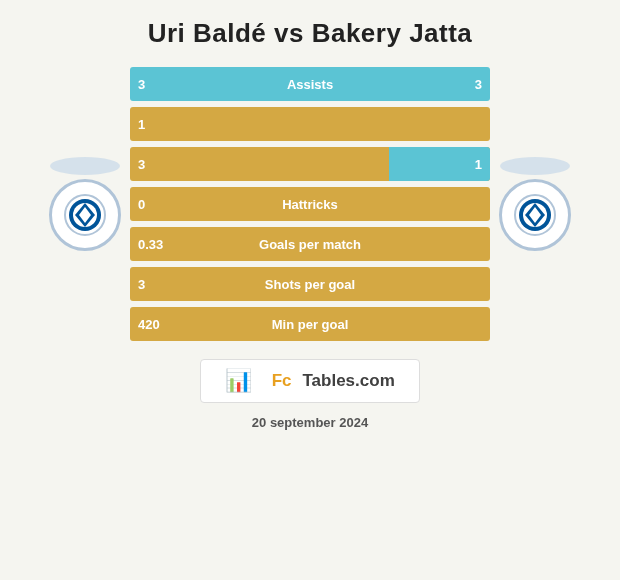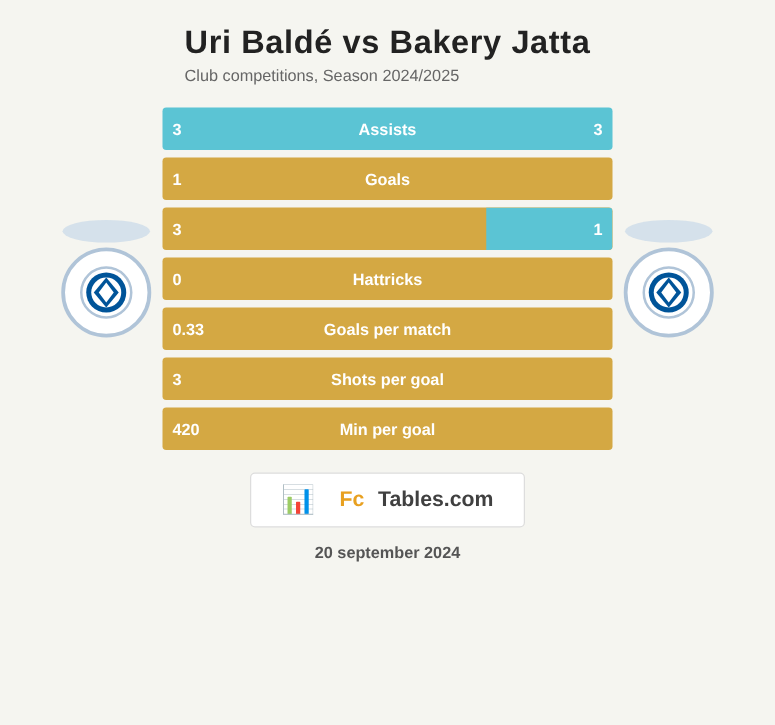--- a/index.html
+++ b/index.html
@@ -8,20 +8,21 @@
       height: 580px;
       background: #f5f5f0;
       font-family: Arial, sans-serif;
       display: flex;
       flex-direction: column;
       align-items: center;
       overflow: hidden;
     }
 
     .header {
+      text-align: center;
       padding: 18px 10px 6px;
     }
     .header h1 {
       font-size: 26px;
       font-weight: bold;
       color: #222;
       letter-spacing: 0.5px;
     }
     .header .subtitle {
       font-size: 13px;
@@ -175,21 +176,20 @@
       color: #555;
       margin-top: 12px;
       font-weight: bold;
     }
   </style>
 </head>
 <body>
 
 <div class="header">
   <h1>Uri Baldé vs Bakery Jatta</h1>
-  <div class="subtitle">Club competitions, Season 2024/2025</div>
 </div>
 
 <div class="comparison-area">
 
   <div class="logo-left">
     <div class="logo-top-ellipse"></div>
     <div class="logo-circle">
 
       <svg viewBox="0 0 44 44">
         <circle cx="22" cy="22" r="20" fill="white" stroke="#b0c4d8" stroke-width="2"></circle>
@@ -205,21 +205,20 @@
   <div class="bars-container">
 
     <div class="bar-row matches-row">
       <span class="bar-left-value">3</span>
       <span class="bar-label">Assists</span>
       <span class="bar-right-value">3</span>
     </div>
 
     <div class="bar-row">
       <span class="bar-left-value">1</span>
-      <span class="bar-label">Goals</span>
       <span class="bar-right-value"></span>
     </div>
 
     <div class="bar-row assists-row">
       <div class="right-fill"></div>
       <span class="bar-left-value">3</span>
       <span class="bar-right-value">1</span>
     </div>
 
     <div class="bar-row">

